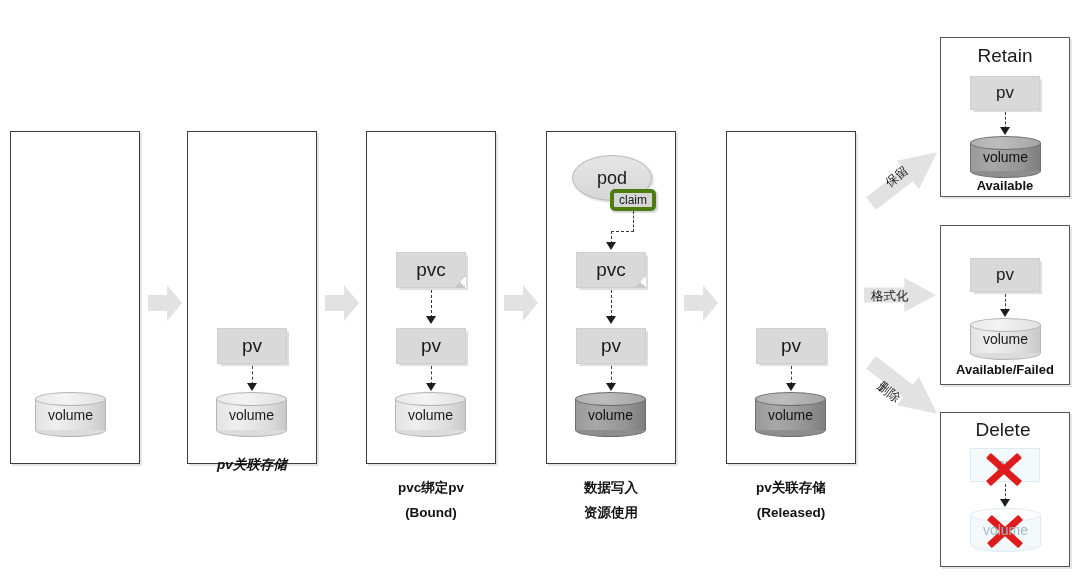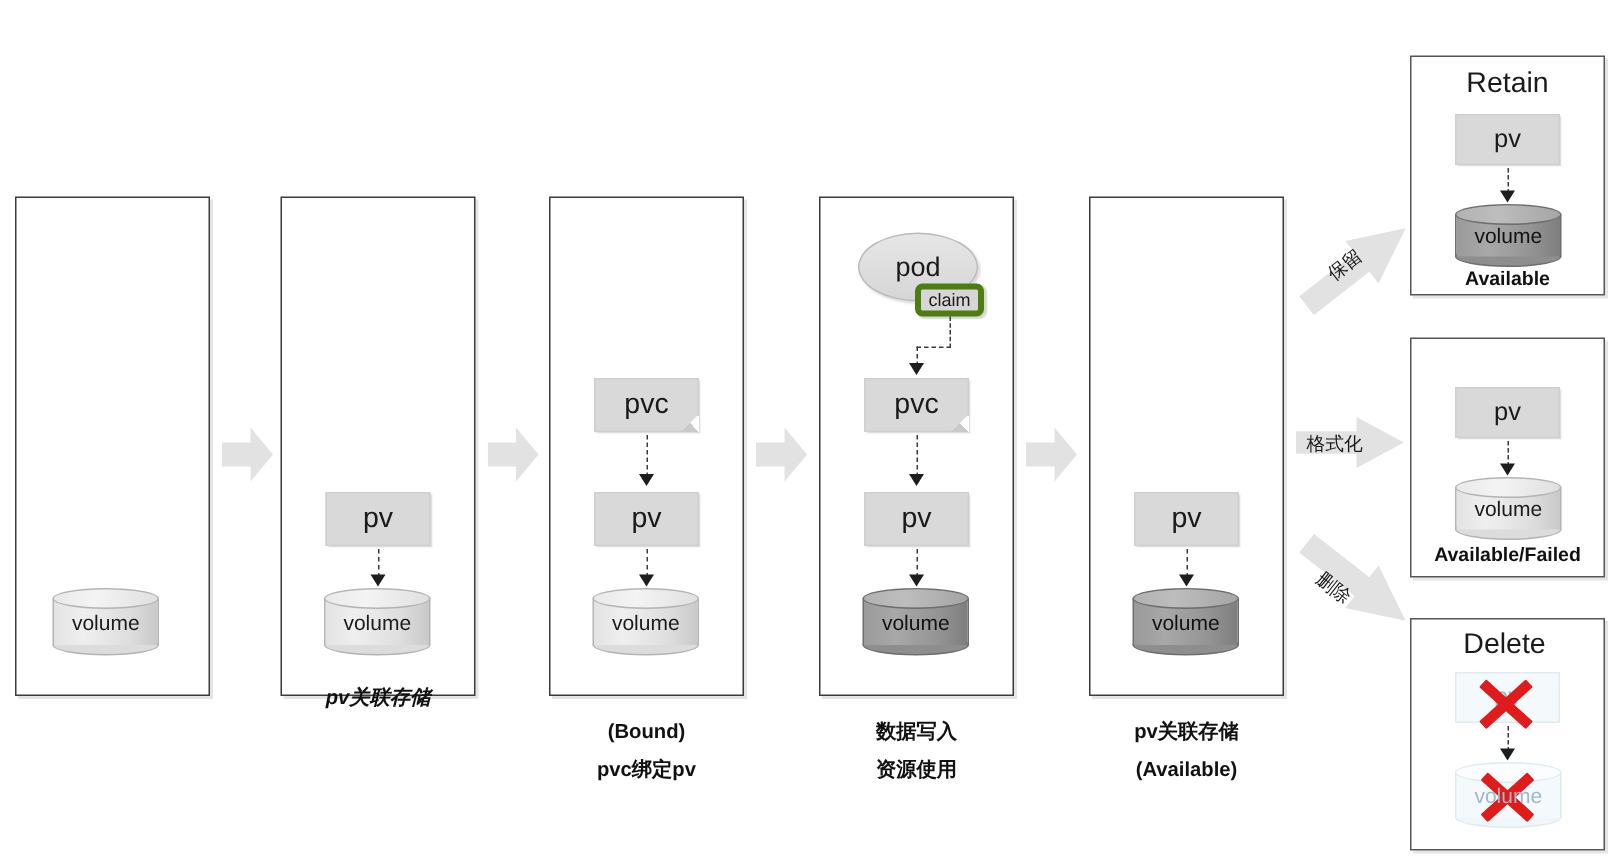--- a/index.html
+++ b/index.html
@@ -259,22 +259,22 @@
   <div class="arrowhead-down" style="left:426px; top:383px;"></div>
 
   <div class="cyl" style="left:395px; top:392px; width:71px; height:45px;">
     <div class="bottom"></div>
     <div class="body"></div>
     <div class="top"></div>
     <div class="cap-label">volume</div>
   </div>
 
   <div class="stage-label" style="left:366px; top:475px; width:130px;">
+    <div>pvc绑定pv</div>
     <div>(Bound)</div>
-    <div>pvc绑定pv</div>
   </div>
 
   <div class="blockarrow-r" style="left:504px; top:285px; width:34px; height:36px;"></div>
 
   <div class="stage-col" style="left:546px; top:131px; width:130px; height:333px;"></div>
 
   <div class="pod-ellipse" style="left:572px; top:155px; width:80px; height:46px;">
     <span>pod</span>
   </div>
   <div class="claim-box" style="left:610px; top:189px; width:46px; height:22px;">
@@ -322,21 +322,21 @@
 
   <div class="cyl dark" style="left:755px; top:392px; width:71px; height:45px;">
     <div class="bottom"></div>
     <div class="body"></div>
     <div class="top"></div>
     <div class="cap-label">volume</div>
   </div>
 
   <div class="stage-label" style="left:726px; top:475px; width:130px;">
     <div>pv关联存储</div>
-    <div>(Available)</div>
+    <div>(Released)</div>
   </div>
 
   <div class="diag-wrap" style="left:862px; top:160px; width:84px; height:36px; transform:rotate(-38deg); transform-origin:50% 50%;">
     <div class="blockarrow-r"></div>
   </div>
   <div class="blockarrow-label" style="left:882px; top:178px; transform:rotate(-38deg); transform-origin:0 0;">保留</div>
 
   <div class="blockarrow-r" style="left:864px; top:278px; width:72px; height:34px;"></div>
   <div class="blockarrow-label" style="left:871px; top:288px;">格式化</div>
 

